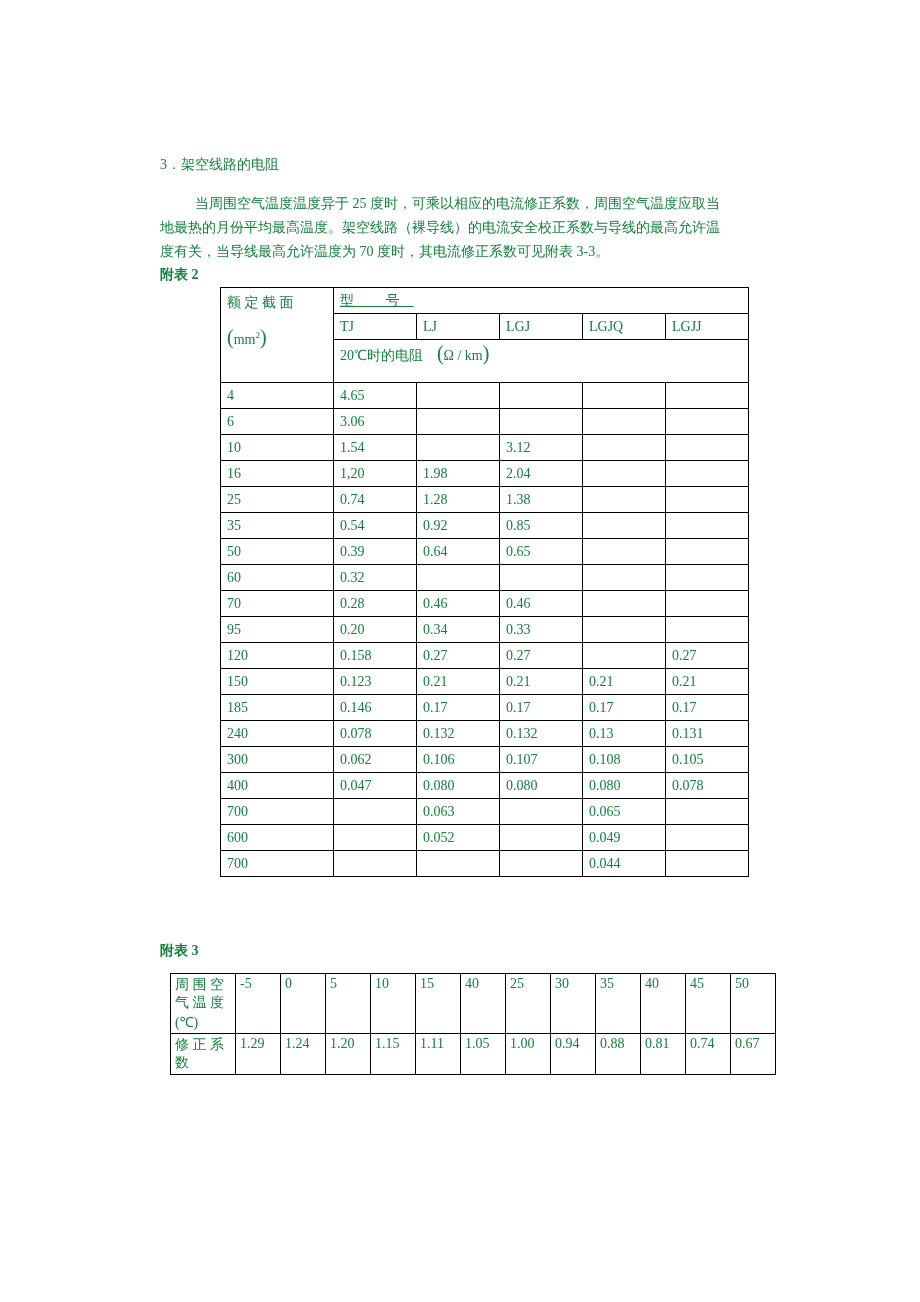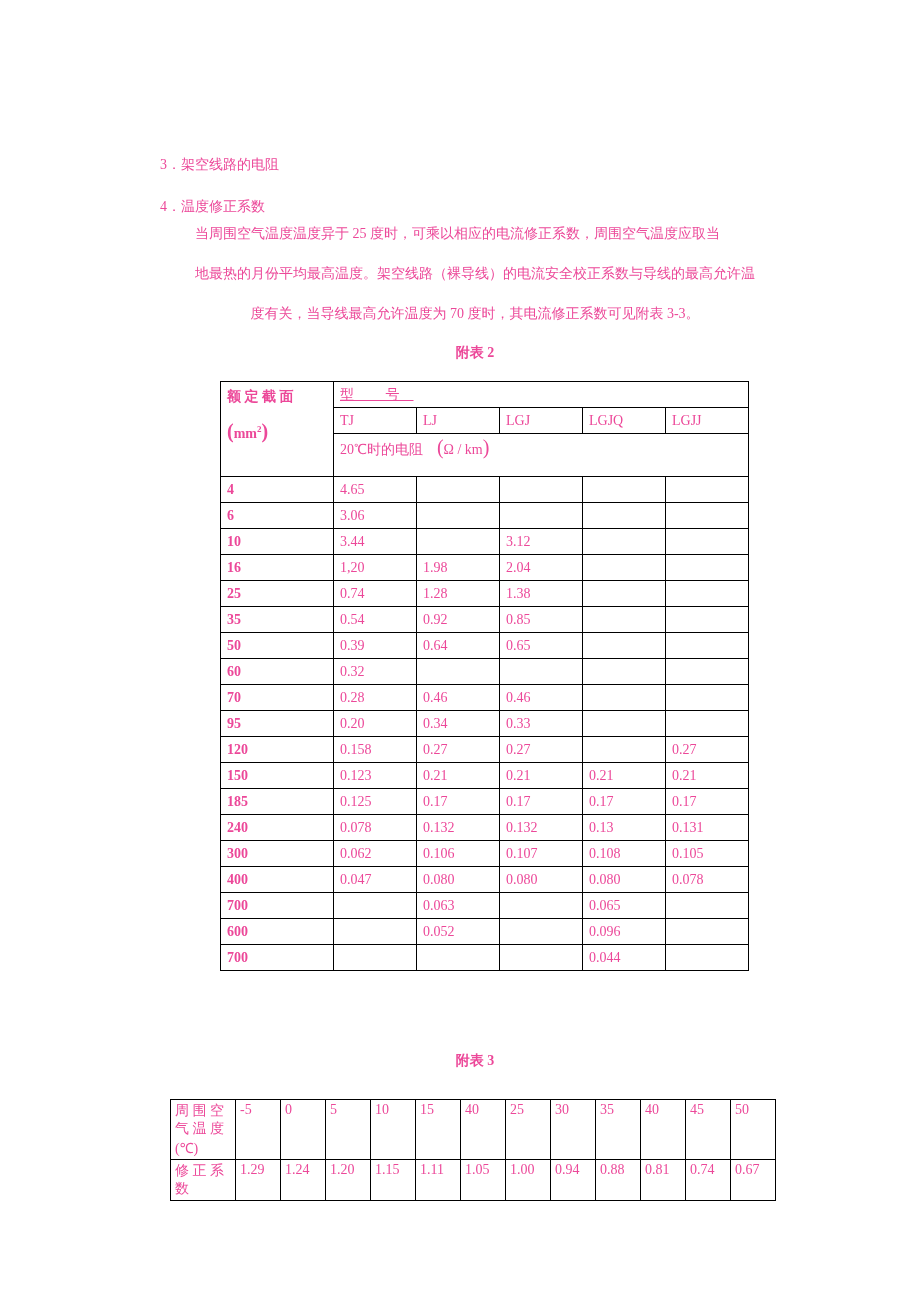--- a/index.html
+++ b/index.html
@@ -7,35 +7,34 @@
       font-size: 14px;
       background: #fff;
       margin: 0;
       padding: 0;
     }
     .page {
       width: 920px;
       min-height: 1302px;
       box-sizing: border-box;
       padding: 150px 130px 0 160px;
-      color: #ec4899;
+      color: #15803d;
     }
     .heading {
       margin: 6px 0;
     }
     .indent {
       text-indent: 2.5em;
       margin: 0;
       line-height: 1.7;
     }
     .no-indent {
       text-indent: 0;
-      margin: 16px;
+      margin: 0;
       line-height: 1.7;
-      text-align: center;
     }
     .bold {
       font-weight: bold;
     }
     .table-wrap {
       margin-left: 60px;
     }
     table {
       border-collapse: collapse;
       font-family: "Times New Roman", "SimSun", serif;
@@ -43,41 +42,40 @@
     }
     td {
       border: 1px solid #000;
       padding: 2px 6px;
       height: 21px;
       vertical-align: middle;
       text-align: left;
     }
     
     .t2 td { width: 70px; }
-    .t2 .c0 { width: 100px; font-weight: bold; }
+    .t2 .c0 { width: 100px; }
     .t2 .hdr-room { height: 38px; vertical-align: top; }
     .t2 .spacer { letter-spacing: 1em; text-decoration: underline; }
     .sup { font-size: 9px; vertical-align: super; }
     .paren { font-size: 20px; font-family: "Times New Roman", serif; }
     
     .t3 td { padding: 2px 4px; }
     .t3 .rh { width: 56px; margin-left: 39px; }
     .t3 .cx { width: 36px; }
     .gap { height: 62px; }
   </style>
 </head>
 <body>
 
 <div class="page">
 
   <p class="heading">3．架空线路的电阻</p>
 
   <div style="height:12px"></div>
 
-  <p class="heading">4．温度修正系数</p>
   <p class="indent">当周围空气温度温度异于 25 度时，可乘以相应的电流修正系数，周围空气温度应取当</p>
   <p class="no-indent">地最热的月份平均最高温度。架空线路（裸导线）的电流安全校正系数与导线的最高允许温</p>
   <p class="no-indent">度有关，当导线最高允许温度为 70 度时，其电流修正系数可见附表 3-3。</p>
   <p class="no-indent bold">附表 2</p>
 
   <div class="table-wrap">
     <table class="t2">
       <tbody>
           <tr>
         <td class="c0 hdr-room" rowspan="3">
@@ -116,21 +114,21 @@
           <tr>
             <td class="c0">6</td>
             <td>3.06</td>
             <td></td>
             <td></td>
             <td></td>
             <td></td>
           </tr>
           <tr>
             <td class="c0">10</td>
-            <td>3.44</td>
+            <td>1.54</td>
             <td></td>
             <td>3.12</td>
             <td></td>
             <td></td>
           </tr>
           <tr>
             <td class="c0">16</td>
             <td>1,20</td>
             <td>1.98</td>
             <td>2.04</td>
@@ -196,21 +194,21 @@
           <tr>
             <td class="c0">150</td>
             <td>0.123</td>
             <td>0.21</td>
             <td>0.21</td>
             <td>0.21</td>
             <td>0.21</td>
           </tr>
           <tr>
             <td class="c0">185</td>
-            <td>0.125</td>
+            <td>0.146</td>
             <td>0.17</td>
             <td>0.17</td>
             <td>0.17</td>
             <td>0.17</td>
           </tr>
           <tr>
             <td class="c0">240</td>
             <td>0.078</td>
             <td>0.132</td>
             <td>0.132</td>
@@ -239,21 +237,21 @@
             <td>0.063</td>
             <td></td>
             <td>0.065</td>
             <td></td>
           </tr>
           <tr>
             <td class="c0">600</td>
             <td></td>
             <td>0.052</td>
             <td></td>
-            <td>0.096</td>
+            <td>0.049</td>
             <td></td>
           </tr>
           <tr>
             <td class="c0">700</td>
             <td></td>
             <td></td>
             <td></td>
             <td>0.044</td>
             <td></td>
           </tr>

